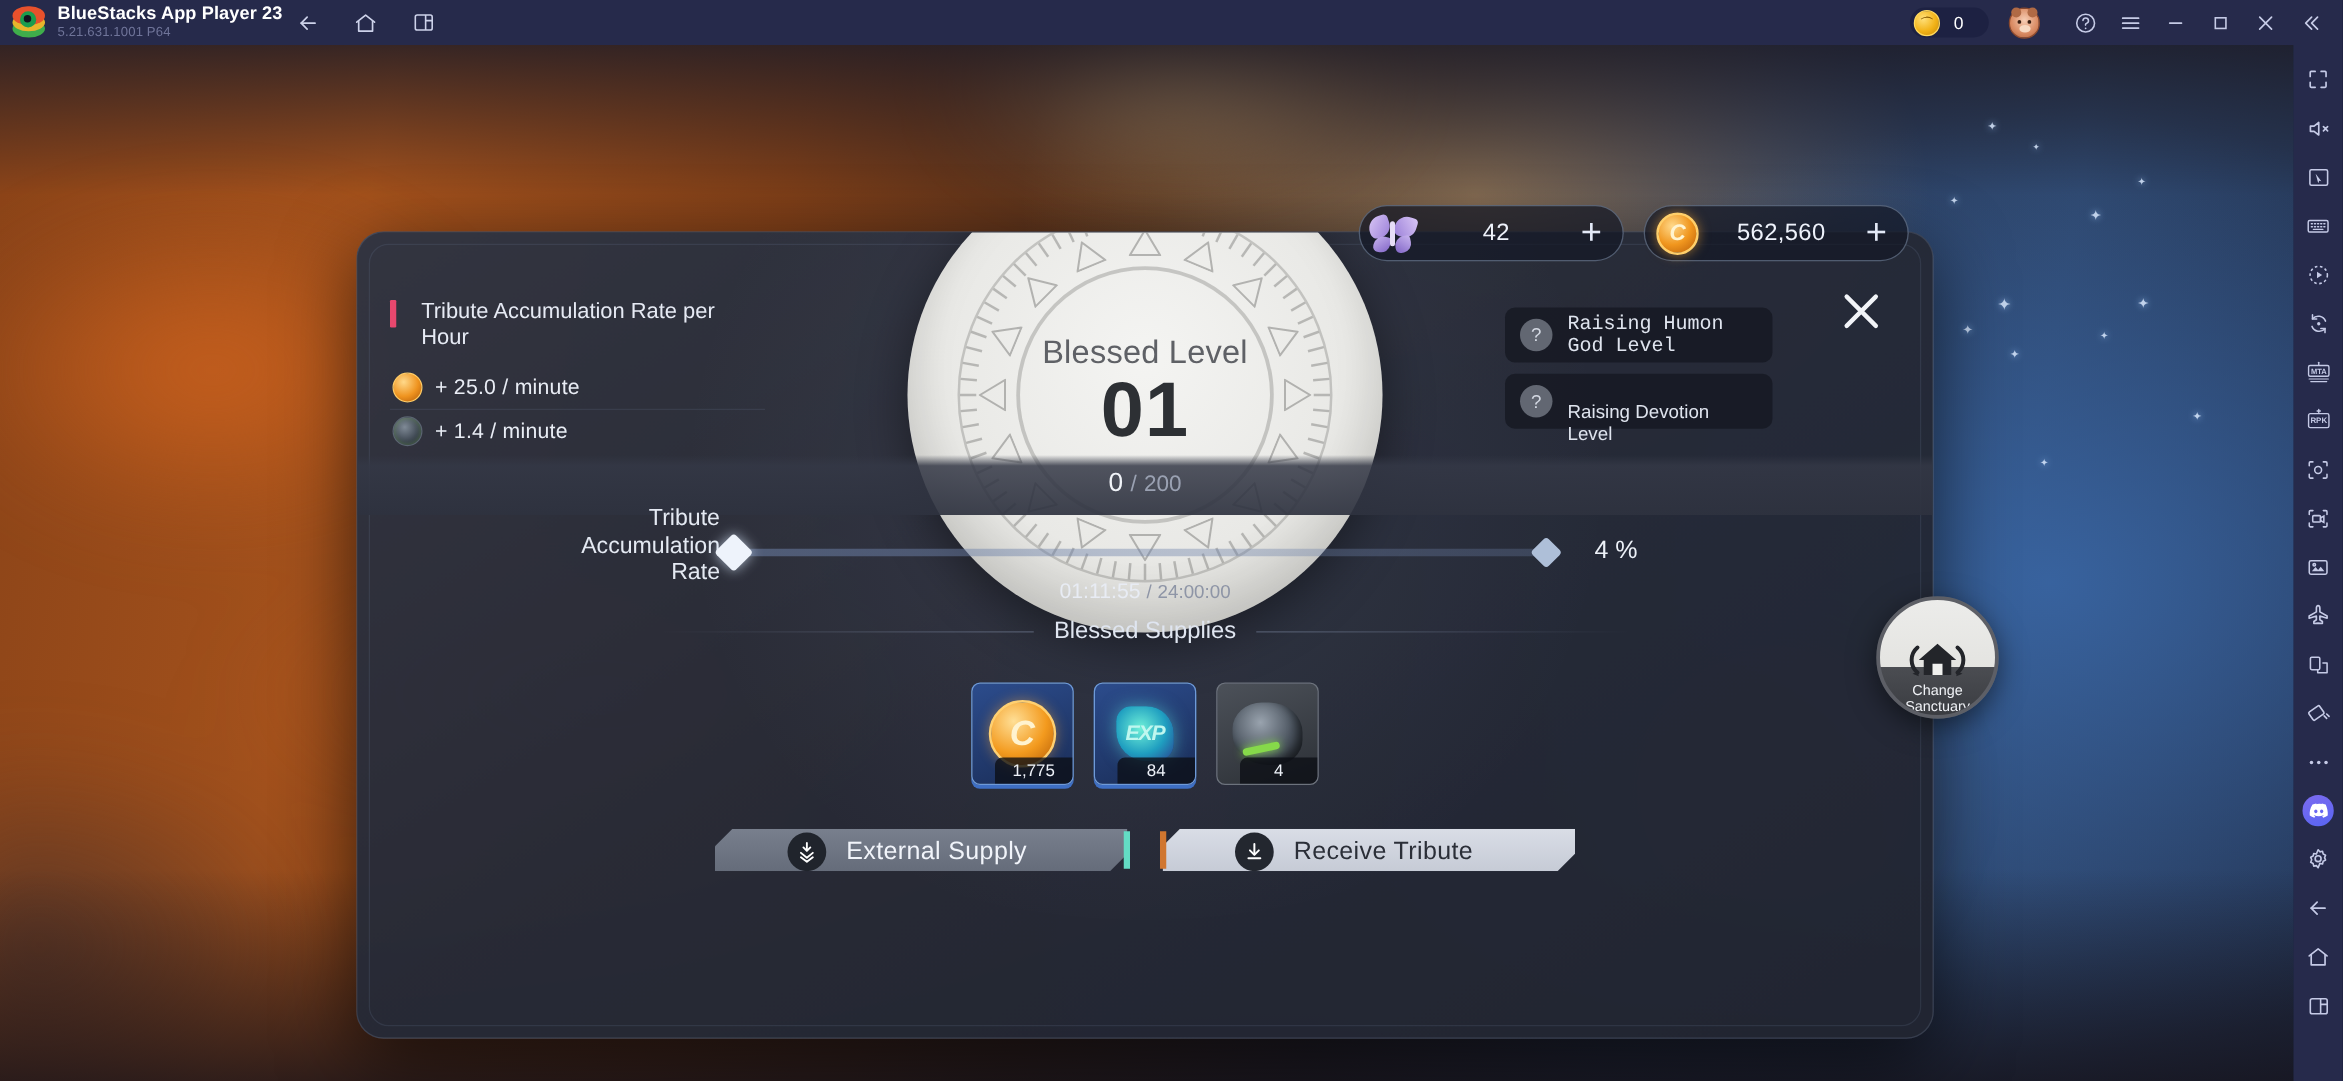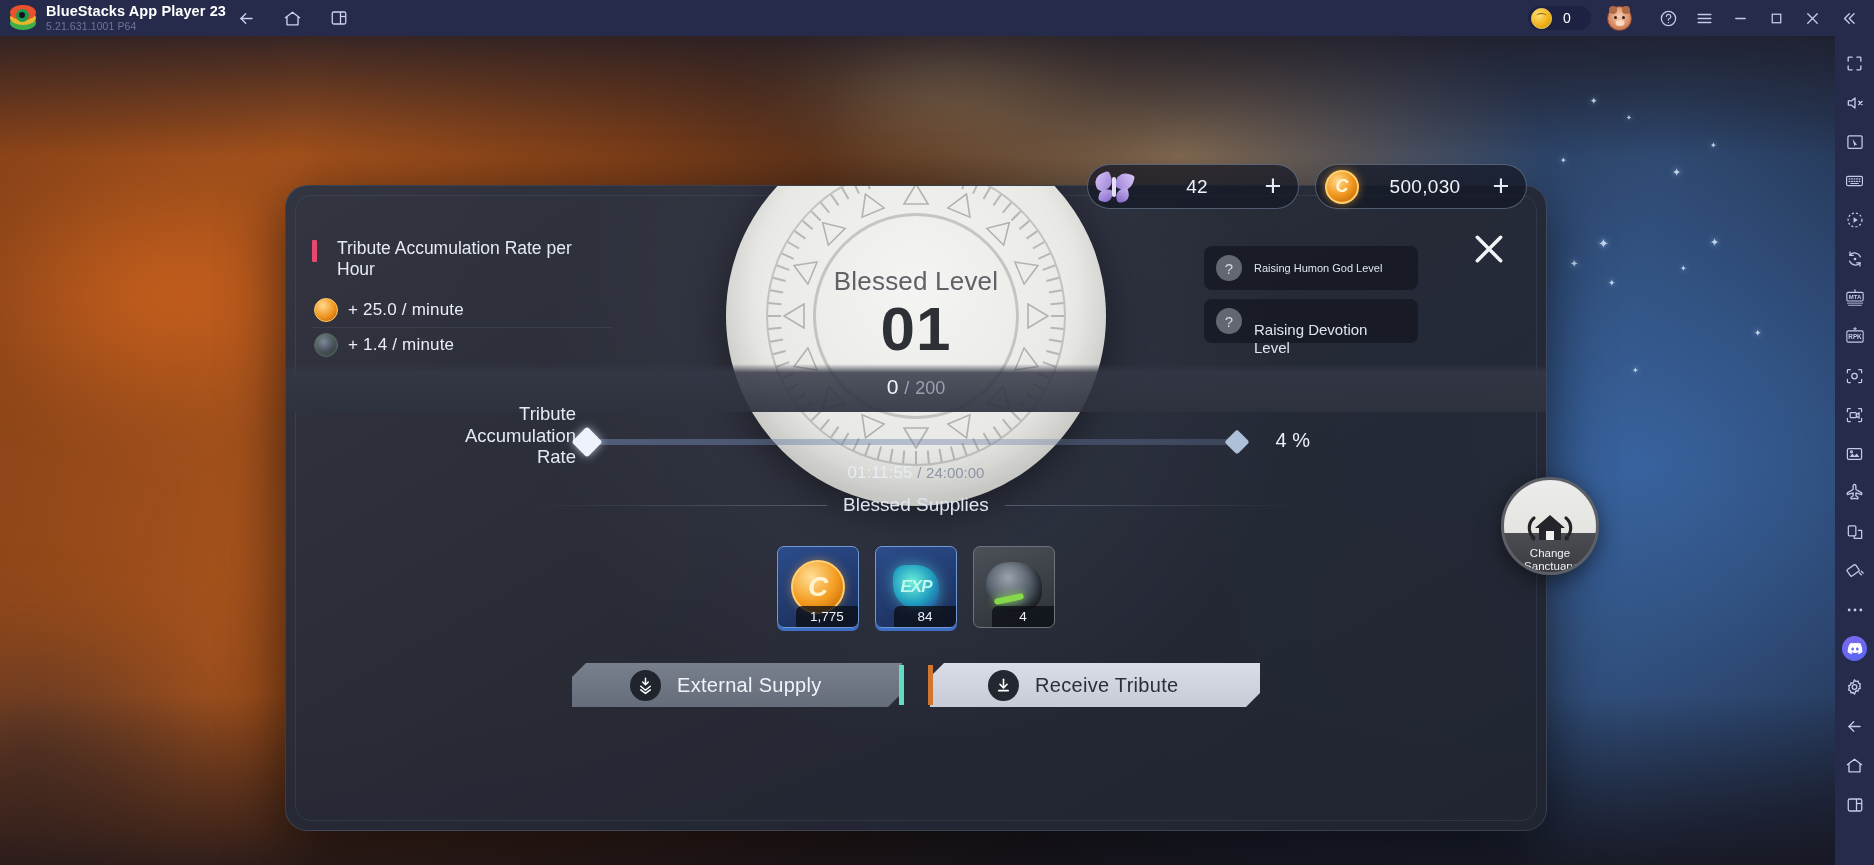--- a/index.html
+++ b/index.html
@@ -213,21 +213,21 @@
     width:30px; height:6px; background:#86d94a; border-radius:3px;
     box-shadow:0 0 8px #86d94a; transform:rotate(-12deg); }
   .item .qty { position:absolute; right:0; bottom:0; left:18px; height:21px;
     background:rgba(12,14,20,.78); color:#eef2f9; font-size:13.5px;
     display:flex; align-items:center; justify-content:center;
     border-radius:6px 0 6px 0; }
 
   
   .actions { position:absolute; left:0; width:100%; top:477px; z-index:14;
     display:flex; justify-content:center; gap:28px; }
-  .act { width:330px; height:44px; display:flex; align-items:center; position:relative;
+  .act { width:330px; height:34px; display:flex; align-items:flex-end; position:relative;
     cursor:pointer; }
   .act .face { position:absolute; inset:0; clip-path:polygon(14px 0, 100% 0, 100% calc(100% - 14px), calc(100% - 14px) 100%, 0 100%, 0 14px); }
   .act.dark .face { background:linear-gradient(180deg,#787f8d,#656c7a); }
   .act.light .face { background:linear-gradient(180deg,#d9dde6,#c6cbd6); }
   .act .edge { position:absolute; top:2px; bottom:2px; width:5px; }
   .act.dark .edge { right:-2px; background:#63dcc4; }
   .act.light .edge { left:-2px; background:#d0762f; }
   .act .content { position:relative; display:flex; align-items:center; gap:16px;
     padding-left:58px; width:100%; }
   .act .bico { width:31px; height:31px; border-radius:50%; background:#20242c;
@@ -377,21 +377,21 @@
               <b class="body"></b>
             </div>
         </div>
         <div class="cur-val">42</div>
         <div class="cur-plus">+</div>
       </div>
       <div class="cur-pill">
         <div class="cicon">
           <div class="gcoin">C</div>
         </div>
-        <div class="cur-val">500,030</div>
+        <div class="cur-val">562,560</div>
         <div class="cur-plus">+</div>
       </div>
     </div>
 
     <div class="panel">
       <div class="panel-glow"></div>
       <div class="panel-inner-border"></div>
 
       <div class="close-x">
         <svg width="40" height="40" viewBox="0 0 24 24" fill="none" stroke="#f2f4f8" stroke-width="2.1" stroke-linecap="round">
@@ -410,21 +410,21 @@
         </div>
         <div class="rate-line">
           <span class="rate-ico relic"></span>
           <span class="rate-val">+ 1.4 / minute</span>
         </div>
       </div>
 
       <div style="position:absolute; right:128px; top:60px; width:214px; z-index:14; display:flex; flex-direction:column; gap:9px;">
         <div style="display:flex; align-items:center; gap:12px; background:rgba(22,25,34,.82); border-radius:8px; height:44px; padding:0 12px; cursor:pointer;">
           <span style="width:26px;height:26px;border-radius:50%;background:#626772;color:#d3d8e2;display:flex;align-items:center;justify-content:center;font-size:15px;flex:none;">?</span>
-          <span style="color:#dfe4ee; font-size:11px; line-height:1.15;">Raising Humon God Level</span>
+          <span style="color:#dfe4ee; font-size:16px; line-height:1.15;font-family:Liberation Mono, monospace;">Raising Humon God Level</span>
         </div>
         <div style="display:flex; align-items:center; gap:12px; background:rgba(22,25,34,.82); border-radius:8px; height:44px; padding:0 12px; cursor:pointer;">
           <span style="width:26px;height:26px;border-radius:50%;background:#626772;color:#d3d8e2;display:flex;align-items:center;justify-content:center;font-size:15px;flex:none;">?</span>
           <span style="color:#dfe4ee; font-size:15px; line-height:1.15;margin-top:35px;">Raising Devotion Level</span>
         </div>
       </div>
 
       <div class="medal-wrap">
         <div class="medal"></div>
         <div class="medal-ring r1"></div>

